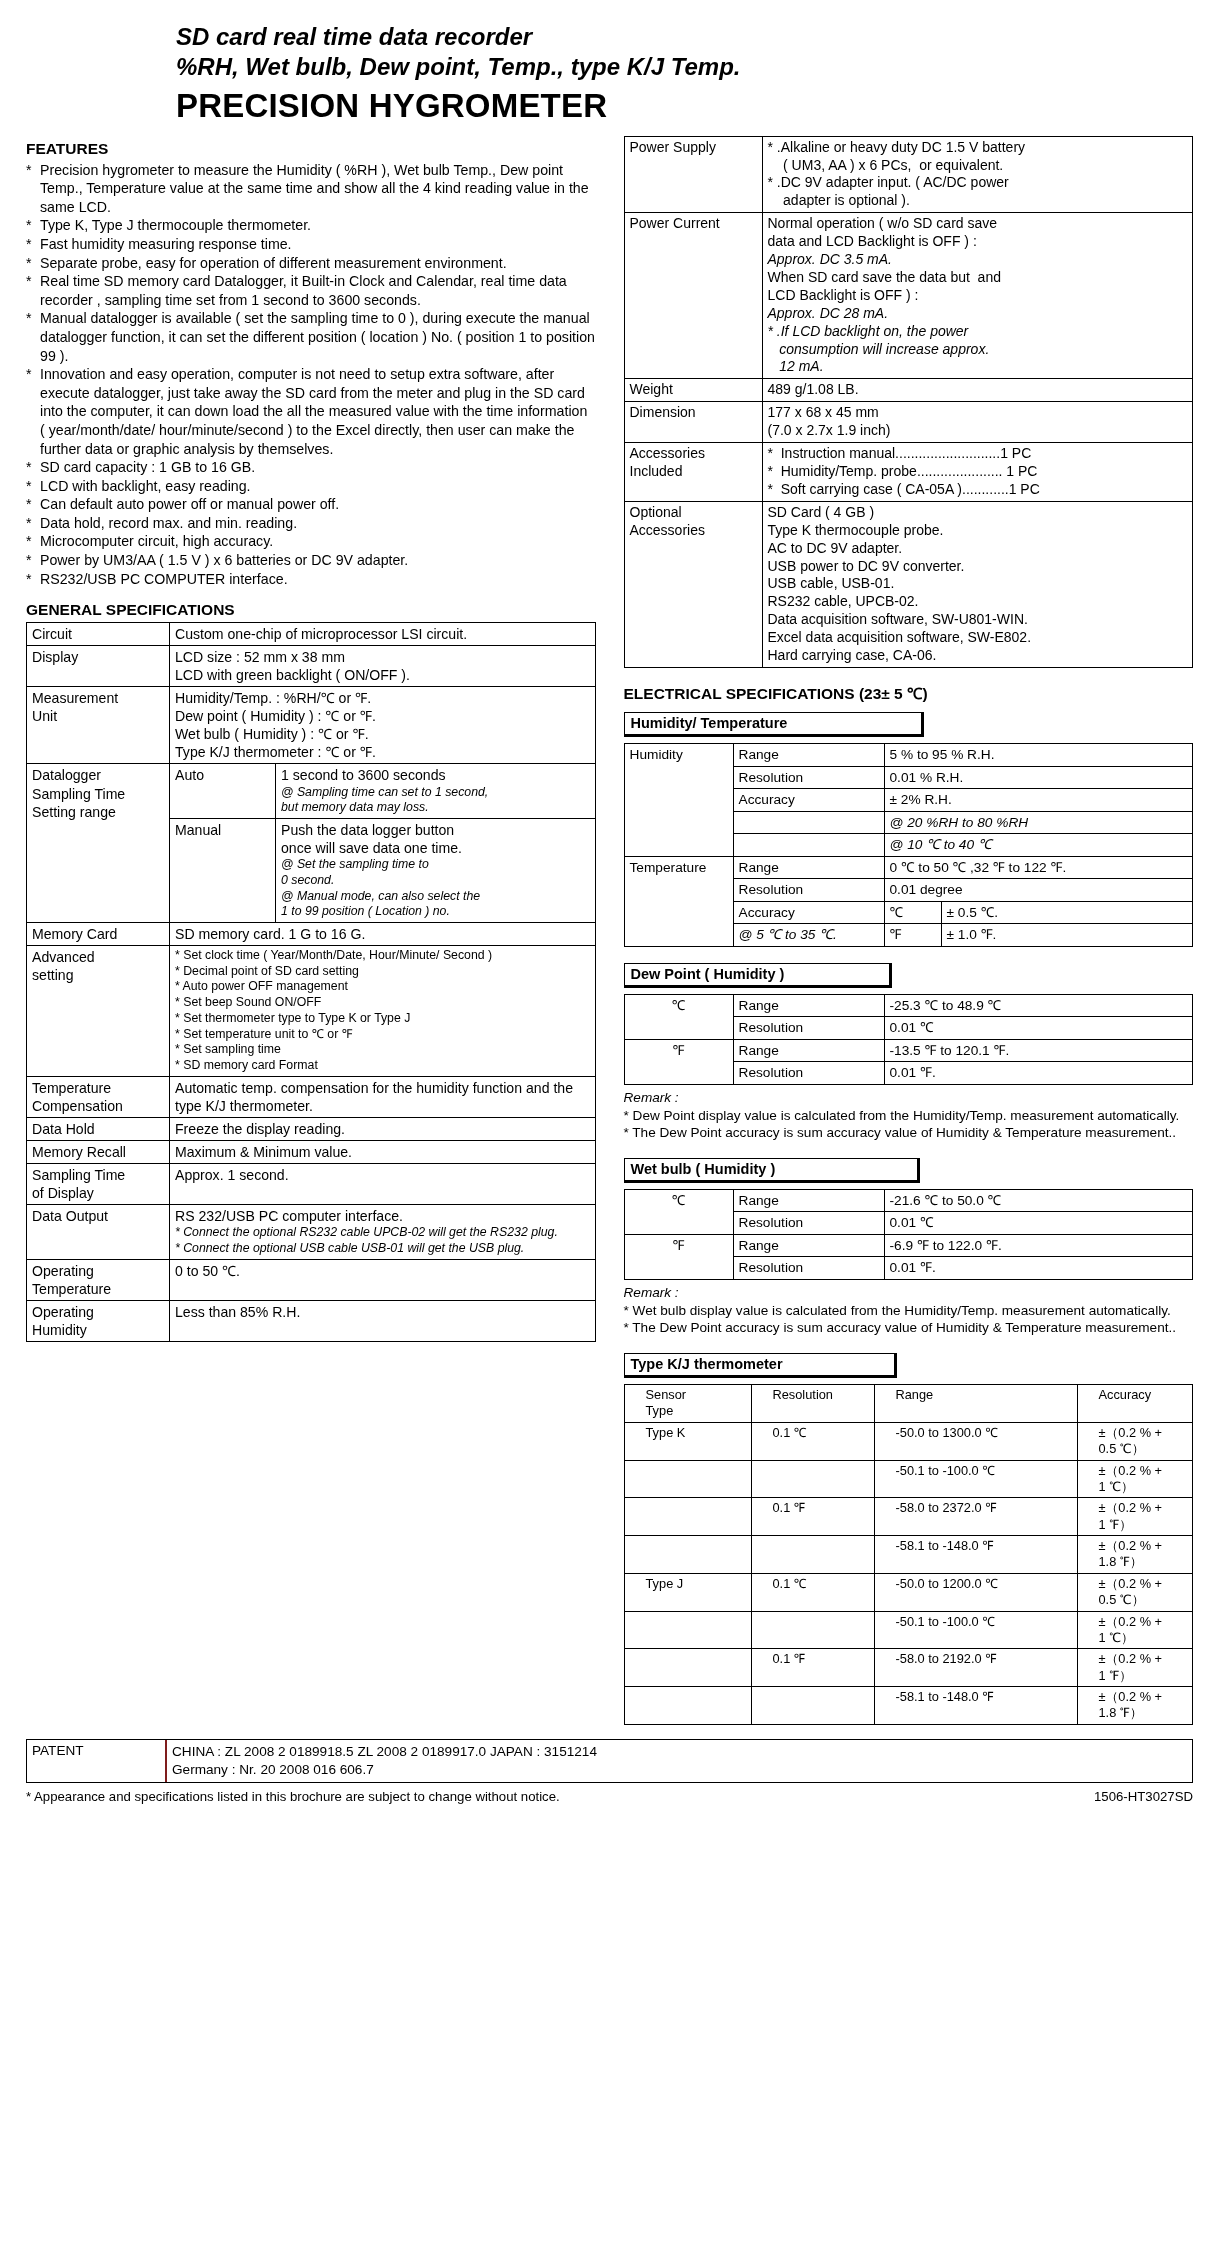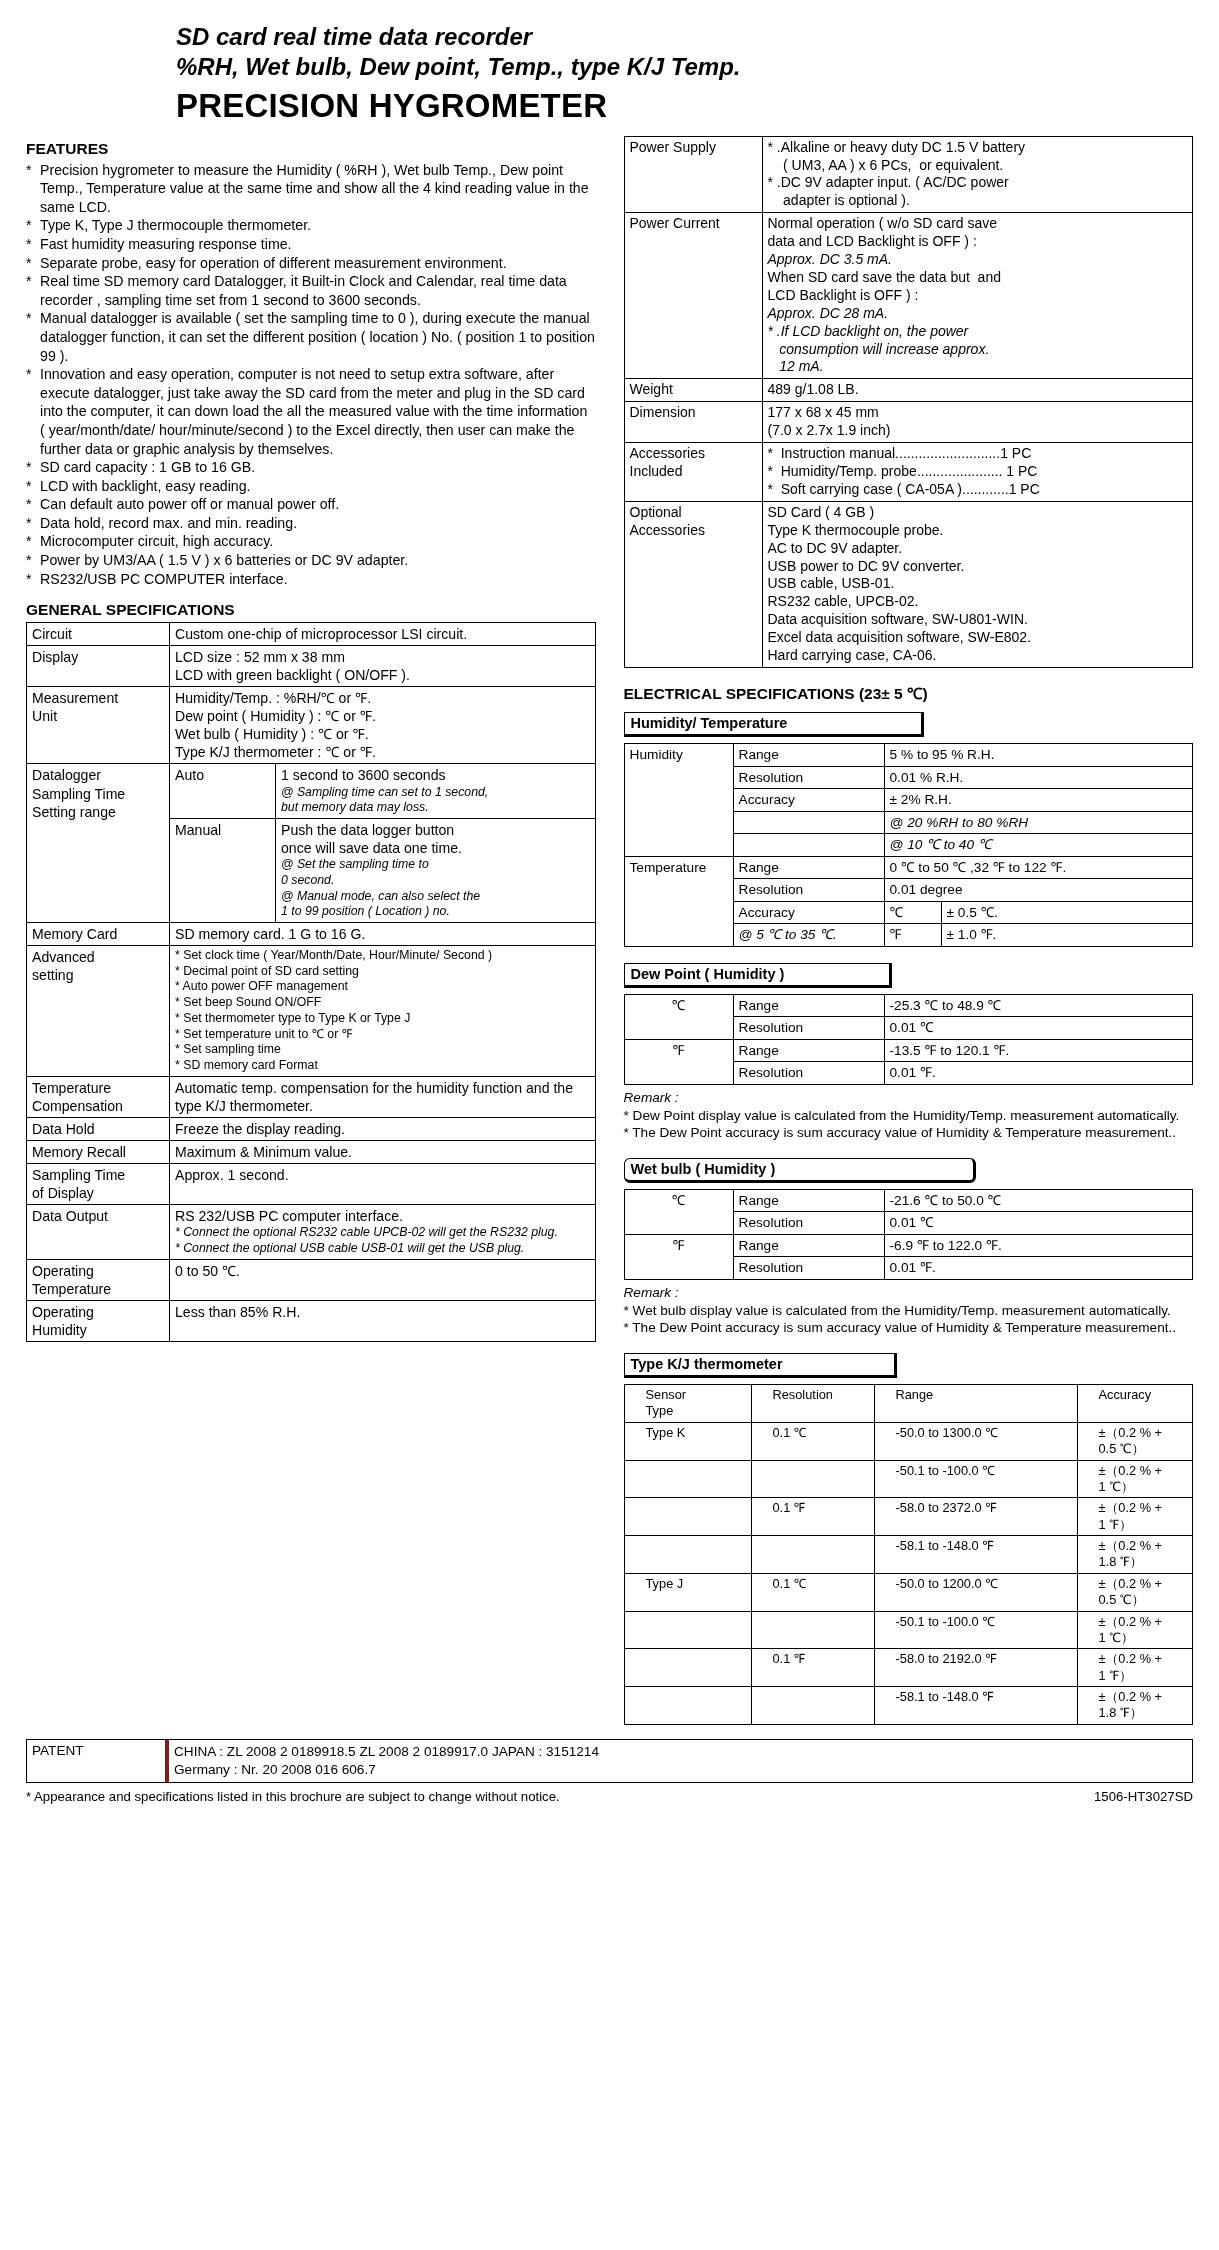--- a/index.html
+++ b/index.html
@@ -68,40 +68,40 @@
     display:inline-block;
     padding:2px 8px 3px 6px;
     font-weight:bold;
     font-size:14.5px;
     min-width:240px;
     margin-bottom:6px;
     box-sizing:border-box;
   }
   .bar.w1{ width:300px; }
   .bar.w2{ width:268px; }
-  .bar.w3{ width:352px;border-radius:6px; }
+  .bar.w3{ width:296px; }
   .bar.w4{ width:273px; }
   .remark{ font-size:13.6px; line-height:1.3; margin:4px 0 2px 0;}
   .remark .rt{ margin-left:0px; }
   
   .tbl-ht td{ font-size:13.7px; padding:2px 5px; }
   .tbl-ht .lab{ width:98px; }
   .tbl-ht .rng{ width:140px; }
   .tbl-dp td{ font-size:13.7px; padding:2px 5px; }
   .tbl-dp .lab{ width:98px; }
   .tbl-dp .rng{ width:140px; }
   .tbl-tk td{ font-size:12.8px; padding:2px 21px; }
   
   .patent{
     margin-top:14px;
     border:1px solid #000;
     display:flex;
     font-size:13.6px;
   }
-  .patent .pl{ width:128px; border-right:4px solid #7f1d1d; padding:3px 5px;}
+  .patent .pl{ width:128px; border-right:2px solid #7f1d1d; padding:3px 5px;}
   .patent .pr{ flex:1; padding:3px 5px; line-height:1.33;}
   .foot{
     display:flex; justify-content:space-between;
     font-size:13.2px; margin-top:6px;
   }
 </style>
 </head>
 <body>
 
 <div class="page">

